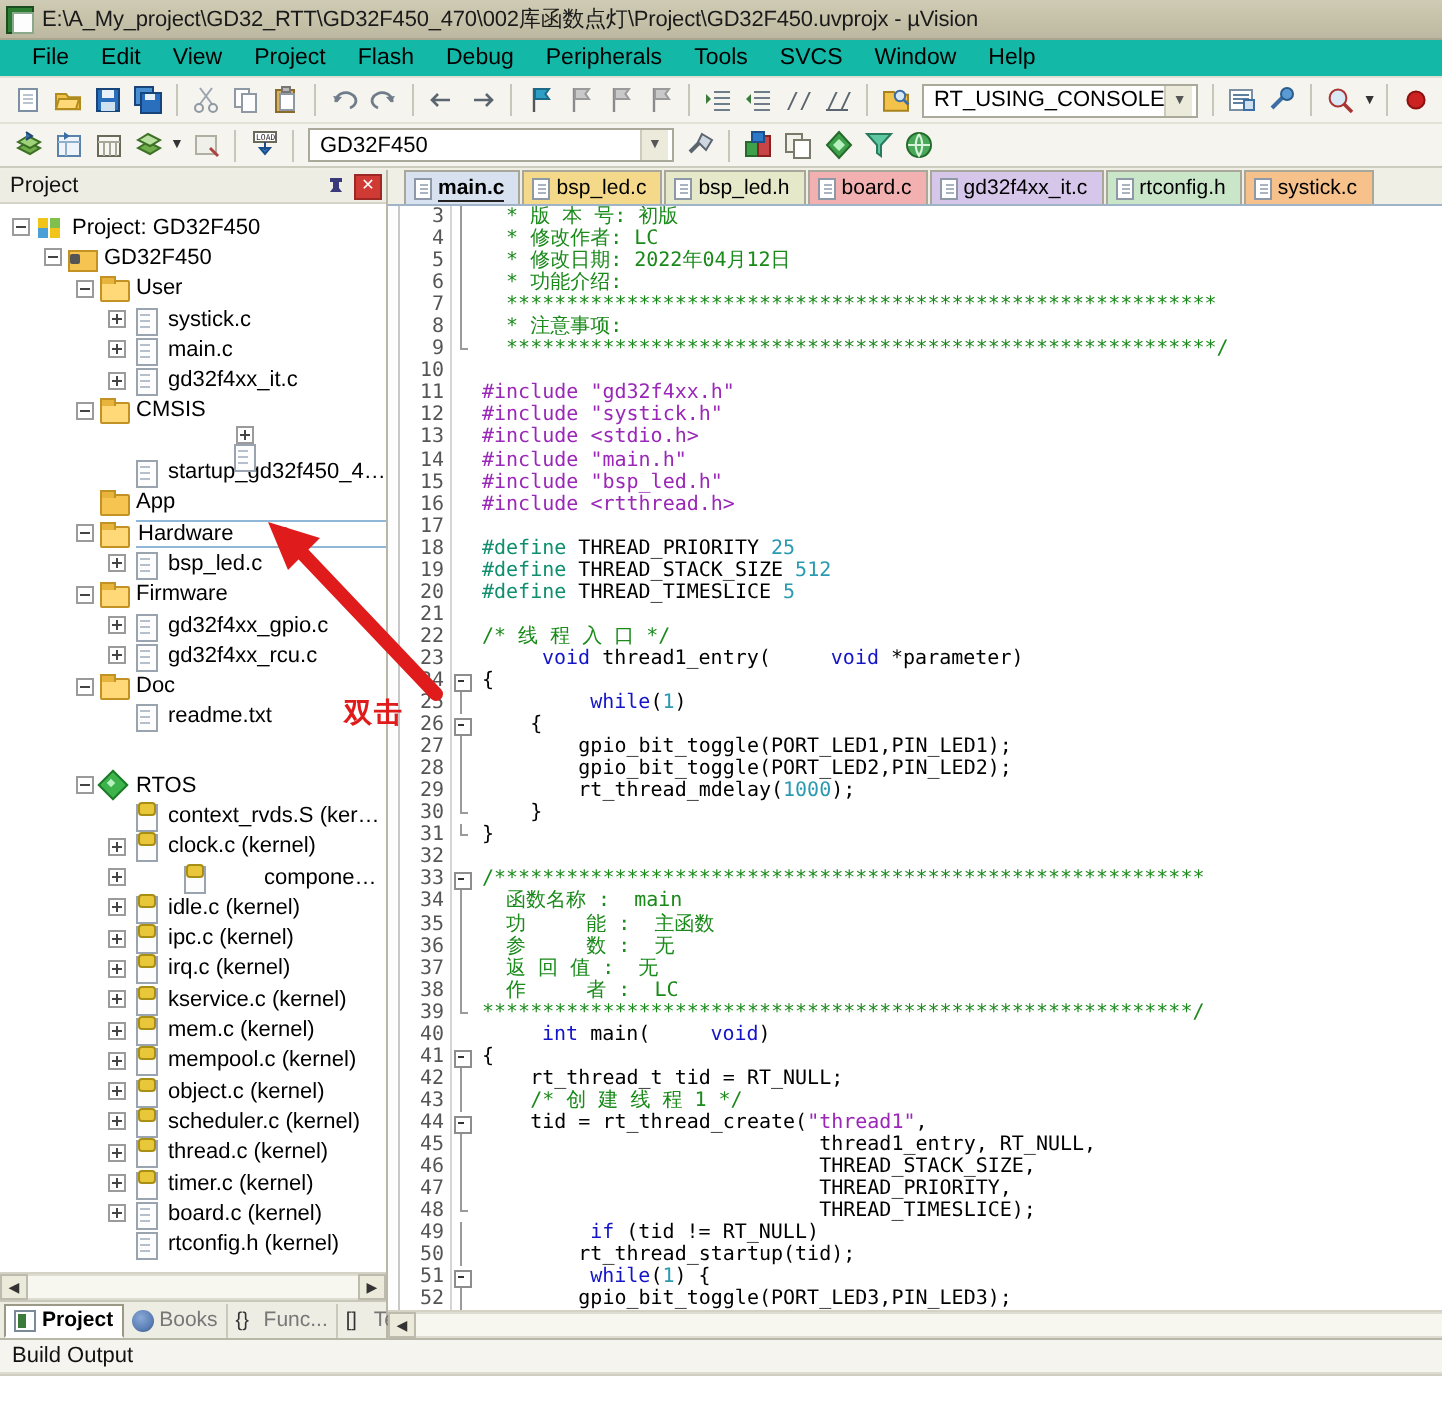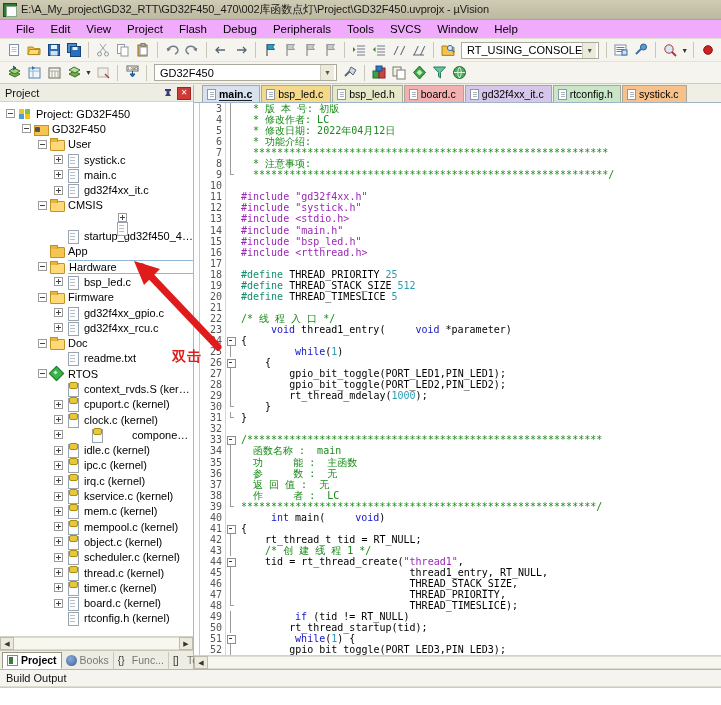--- a/index.html
+++ b/index.html
@@ -34,21 +34,21 @@
     border: 1px solid #8aa88c;
   }
   .titlebar .tb-title {
     font-size: 11px; color: #1a1a1a;
     white-space: nowrap; overflow: hidden;
     letter-spacing: -0.1px;
   }
 
   
   .menubar {
-    height: 19px; background: #f0abfc;
+    height: 19px; background: #14b8a6;
     border-bottom: 1px solid #e2e0d4;
     display: flex; align-items: center; padding-left: 8px;
   }
   .menubar .mi {
     font-size: 11.5px; color: #000;
     padding: 2px 8px; cursor: default; white-space: nowrap;
   }
 
   
   .toolbar {
@@ -677,34 +677,29 @@
           <div class="node" style="padding-left: 38px;">
             <span class="expander minus"></span>
             <span class="ic folder folder-open"></span>
             <span class="label">Doc</span>
           </div>
           <div class="node" style="padding-left: 54px;">
             <span class="expander none"></span>
             <span class="ic doc"></span>
             <span class="label">readme.txt</span>
           </div>
-          <div class="node" style="padding-left: 38px;">
+          <div class="node" style="padding-left: 38px; margin-top: 19px;">
             <span class="expander minus"></span>
             <span class="ic rtos"></span>
             <span class="label">RTOS</span>
           </div>
           <div class="node" style="padding-left: 54px;">
             <span class="expander none"></span>
             <span class="ic kdoc"></span>
             <span class="label">context_rvds.S (kernel)</span>
-          </div>
-          <div class="node" style="padding-left: 54px;">
-            <span class="expander plus"></span>
-            <span class="ic kdoc"></span>
-            <span class="label">cpuport.c (kernel)</span>
           </div>
           <div class="node" style="padding-left: 54px;">
             <span class="expander plus"></span>
             <span class="ic kdoc"></span>
             <span class="label">clock.c (kernel)</span>
           </div>
           <div class="node" style="padding-left: 54px; gap: 24px;">
             <span class="expander plus"></span>
             <span class="ic kdoc"></span>
             <span class="label">components.c (kernel)</span>

